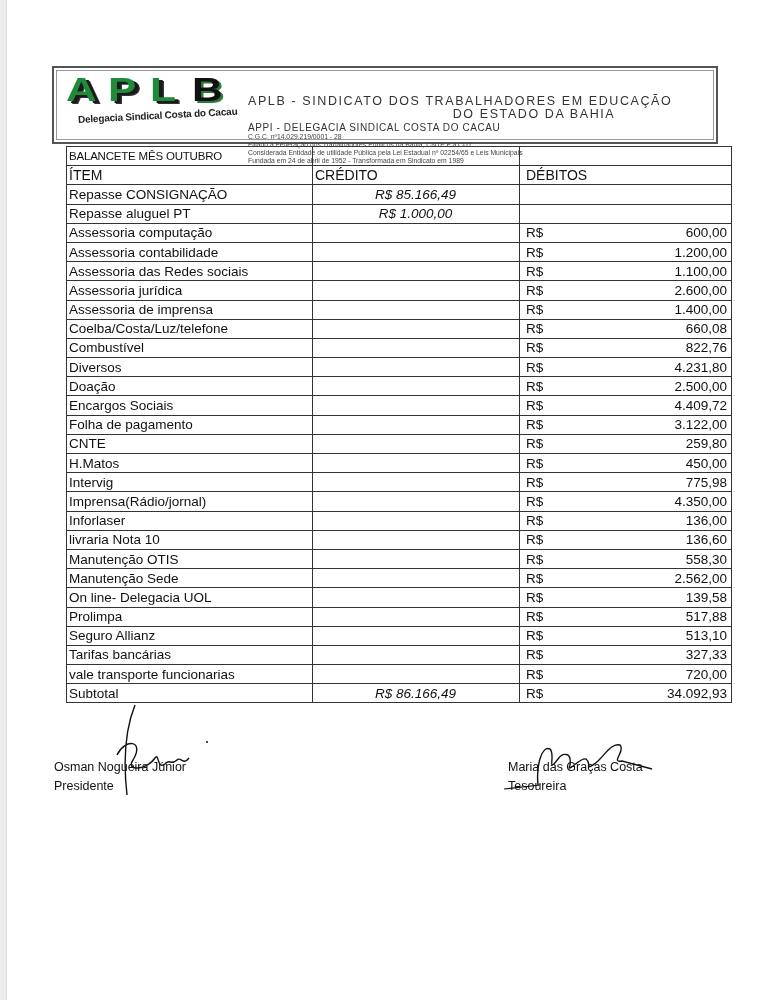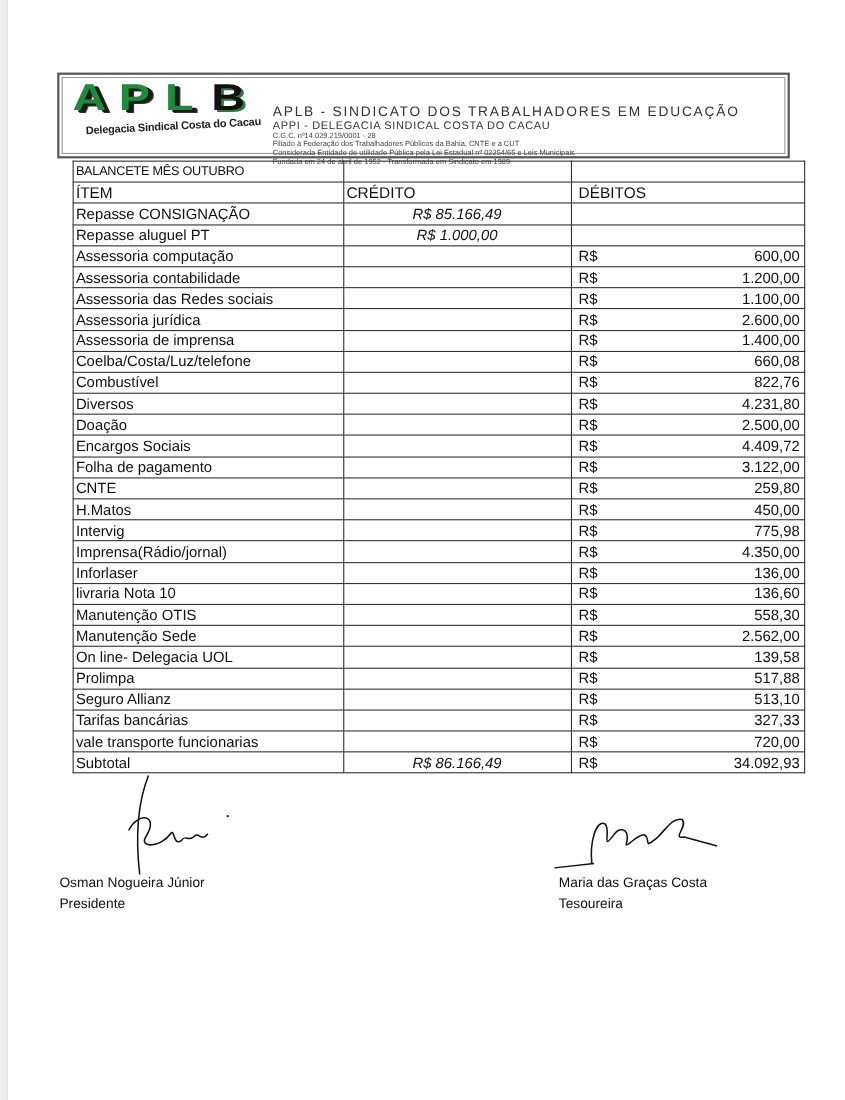--- a/index.html
+++ b/index.html
@@ -48,21 +48,21 @@
     col.c-item { width: 246px; }
     col.c-credit { width: 207px; }
     col.c-debit { width: 212px; }
     .title-cell { font-size: 11.5px !important; letter-spacing: -0.2px; }
     .credit { text-align: center; padding-right: 3px !important; font-style: italic; }
     .debit { display: flex; justify-content: space-between; }
     .debit-wrap { padding: 0 4px 0 6px !important; }
     .hdr { font-size: 14px !important; }
 
     
-    .sig { position: absolute; font-size: 12.5px; line-height: 19px; color: #111; margin-top: 35px; }
+    .sig { position: absolute; font-size: 12.5px; line-height: 19px; color: #111; }
     .sig-left { left: 54px; top: 758px; }
     .sig-right { left: 508px; top: 758px; }
     .scribble { position: absolute; pointer-events: none; }
   </style>
 </head>
 <body>
 
 <div class="left-strip"></div>
 
 <div class="letterhead">
@@ -71,20 +71,21 @@
     <div class="logo-letters">
       <span class="logo-letter" style="color: rgb(31, 138, 58);">A</span>
       <span class="logo-letter" style="color: rgb(31, 138, 58);">P</span>
       <span class="logo-letter" style="color: rgb(31, 138, 58);">L</span>
       <span class="logo-letter dark" style="color: rgb(17, 17, 17);">B</span>
     </div>
     <div class="logo-caption">Delegacia Sindical Costa do Cacau</div>
   </div>
   <div class="lh-text">
     <div class="lh-line1">APLB - SINDICATO  DOS  TRABALHADORES  EM  EDUCAÇÃO</div>
+    <div class="lh-line2">DO ESTADO DA BAHIA</div>
     <div class="lh-line3">APPI - DELEGACIA SINDICAL COSTA DO CACAU</div>
     <div class="lh-small">C.G.C. nº14.029.219/0001 - 28</div>
     <div class="lh-small">Filiado à Federação dos Trabalhadores Públicos da Bahia, CNTE e a CUT</div>
     <div class="lh-small">Considerada Entidade de utilidade Pública pela Lei Estadual nº 02254/65 e Leis Municipais</div>
     <div class="lh-small">Fundada em 24 de abril de 1952 - Transformada em Sindicato em 1989</div>
   </div>
 </div>
 
 <table class="balance">
   <colgroup>

